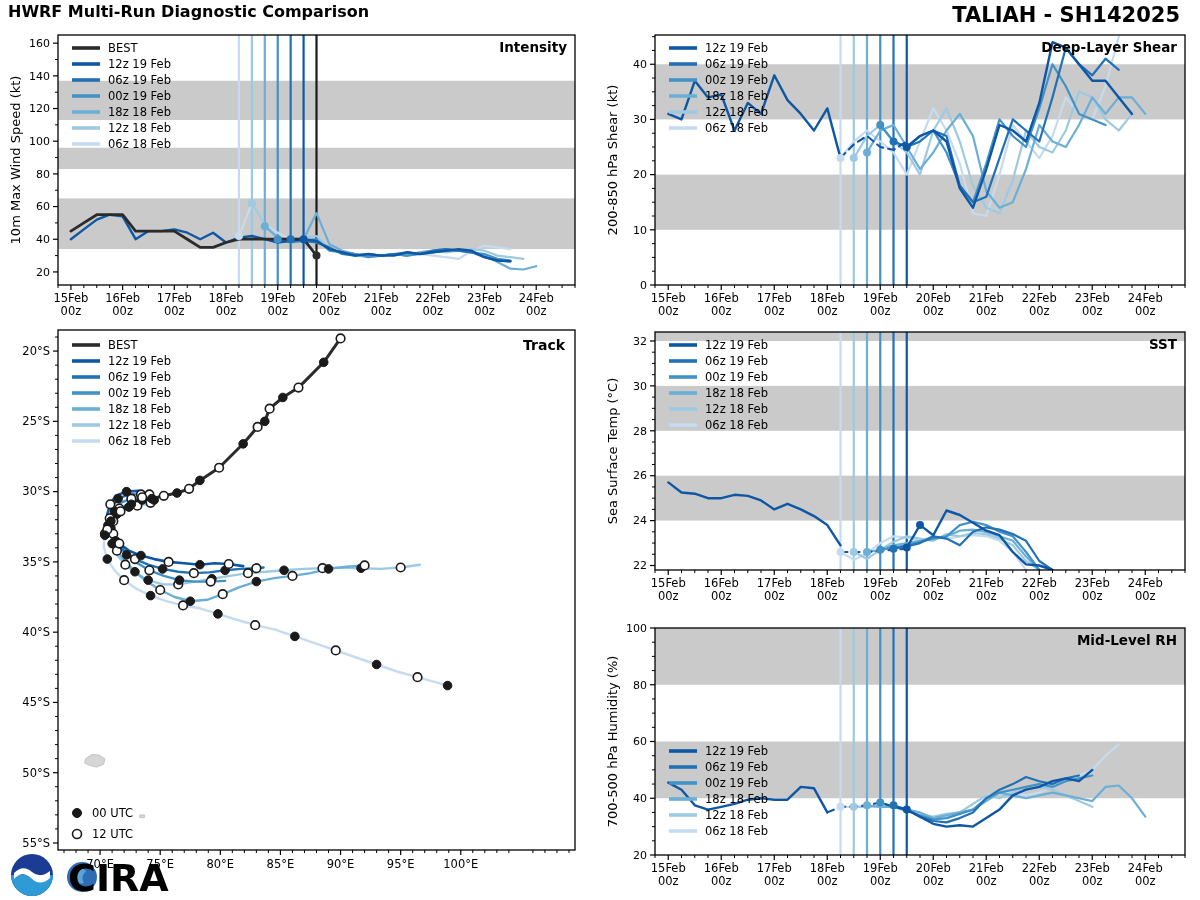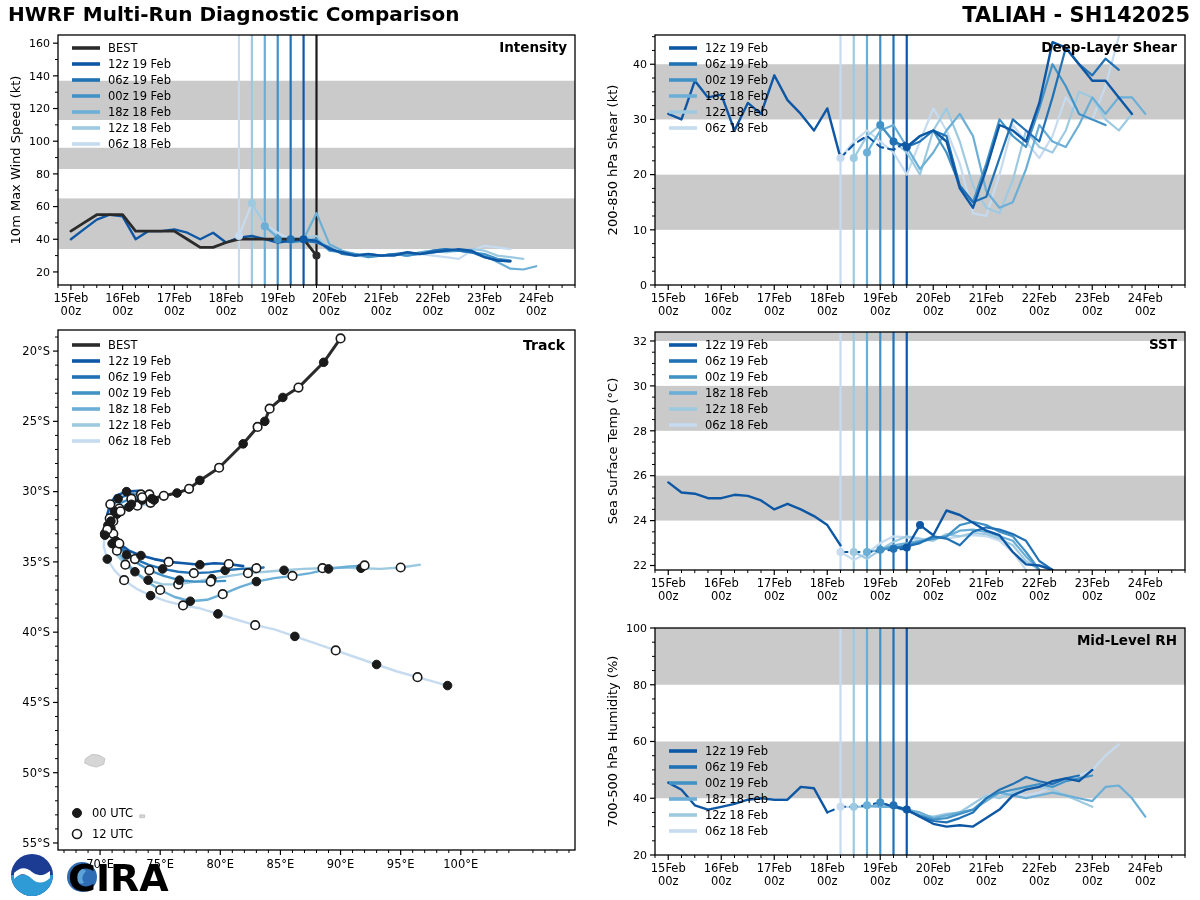--- a/index.html
+++ b/index.html
@@ -1,19 +1,19 @@
 <!DOCTYPE html>
 <html><head>
 <meta charset="utf-8">
 <style>
   html,body{margin:0;padding:0;background:#fff;}
   #stage{position:relative;width:1200px;height:900px;background:#fff;overflow:hidden;
          font-family:"DejaVu Sans","Liberation Sans",sans-serif;}
-  .title-left{position:absolute;left:8px;top:2px;font-size:20px;font-weight:bold;color:#000;}
-  .title-right{position:absolute;right:10px;top:3px;font-size:21px;font-weight:bold;color:#000;}
+  .title-left{position:absolute;left:8px;top:2px;font-size:16px;font-weight:bold;color:#000;}
+  .title-right{position:absolute;right:20px;top:3px;font-size:21px;font-weight:bold;color:#000;}
   #charts{position:absolute;left:0;top:0;font-family:"DejaVu Sans","Liberation Sans",sans-serif;}
   #logos{position:absolute;left:6px;top:851px;}
   svg text{fill:#000;}
 </style>
 </head>
 <body>
 
 <div id="stage">
   <div class="title-left">HWRF Multi-Run Diagnostic Comparison</div>
   <div class="title-right">TALIAH - SH142025</div>

